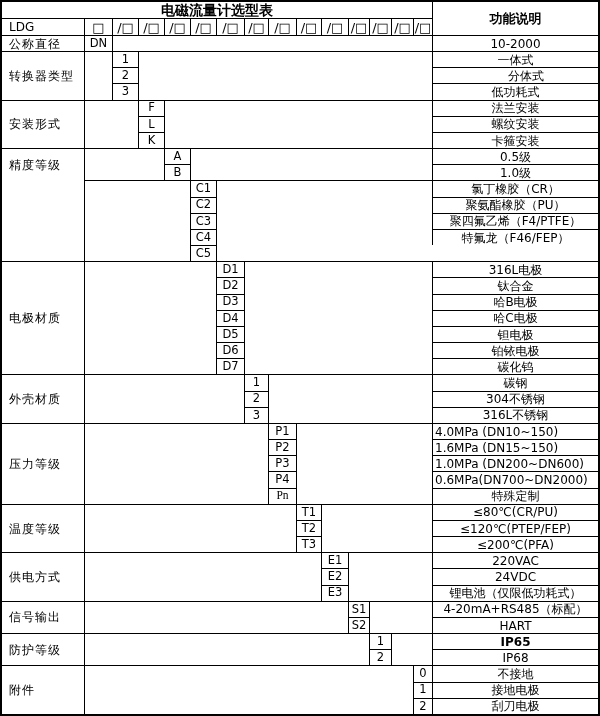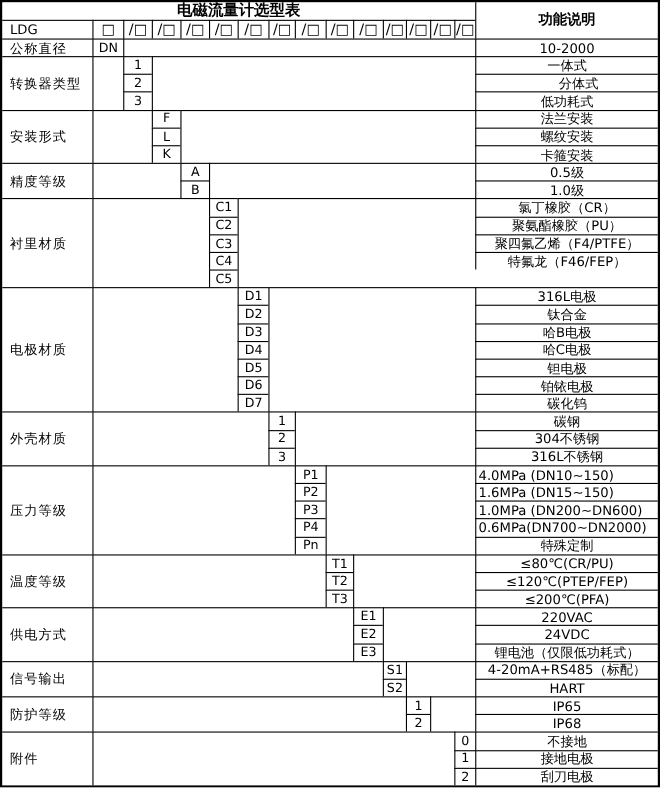--- a/index.html
+++ b/index.html
@@ -74,21 +74,20 @@
     <div class="cell code-cell bt bl" style="grid-area: 9 / 4 / 10 / 5;">K</div>
     <div class="cell bt bl" style="grid-area: 9 / 16 / 10 / 17;">卡箍安装</div>
     <div class="cell bt bl" style="grid-area: 7 / 5 / 10 / 16;"></div>
     <div class="cell label-cell bt" style="grid-area: 10 / 1 / 12 / 2;">精度等级</div>
     <div class="cell bt bl" style="grid-area: 10 / 2 / 12 / 5;"></div>
     <div class="cell code-cell bt bl" style="grid-area: 10 / 5 / 11 / 6;">A</div>
     <div class="cell bt bl" style="grid-area: 10 / 16 / 11 / 17;">0.5级</div>
     <div class="cell code-cell bt bl" style="grid-area: 11 / 5 / 12 / 6;">B</div>
     <div class="cell bt bl" style="grid-area: 11 / 16 / 12 / 17;">1.0级</div>
     <div class="cell bt bl" style="grid-area: 10 / 6 / 12 / 16;"></div>
-    <div class="cell label-cell bt" style="grid-area: 12 / 1 / 17 / 2;">衬里材质</div>
     <div class="cell bt bl" style="grid-area: 12 / 2 / 17 / 6;"></div>
     <div class="cell code-cell bt bl" style="grid-area: 12 / 6 / 13 / 7;">C1</div>
     <div class="cell bt bl" style="grid-area: 12 / 16 / 13 / 17;">氯丁橡胶（CR）</div>
     <div class="cell code-cell bt bl" style="grid-area: 13 / 6 / 14 / 7;">C2</div>
     <div class="cell bt bl" style="grid-area: 13 / 16 / 14 / 17;">聚氨酯橡胶（PU）</div>
     <div class="cell code-cell bt bl" style="grid-area: 14 / 6 / 15 / 7;">C3</div>
     <div class="cell bt bl" style="grid-area: 14 / 16 / 15 / 17;">聚四氟乙烯（F4/PTFE）</div>
     <div class="cell code-cell bt bl" style="grid-area: 15 / 6 / 16 / 7;">C4</div>
     <div class="cell bt bl" style="grid-area: 15 / 16 / 16 / 17;">特氟龙（F46/FEP）</div>
     <div class="cell code-cell bt bl" style="grid-area: 16 / 6 / 17 / 7;">C5</div>
@@ -122,21 +121,21 @@
     <div class="cell label-cell bt" style="grid-area: 27 / 1 / 32 / 2;">压力等级</div>
     <div class="cell bt bl" style="grid-area: 27 / 2 / 32 / 9;"></div>
     <div class="cell code-cell bt bl" style="grid-area: 27 / 9 / 28 / 10;">P1</div>
     <div class="cell bt bl desc-left" style="grid-area: 27 / 16 / 28 / 17;">4.0MPa (DN10~150)</div>
     <div class="cell code-cell bt bl" style="grid-area: 28 / 9 / 29 / 10;">P2</div>
     <div class="cell bt bl desc-left" style="grid-area: 28 / 16 / 29 / 17;">1.6MPa (DN15~150)</div>
     <div class="cell code-cell bt bl" style="grid-area: 29 / 9 / 30 / 10;">P3</div>
     <div class="cell bt bl desc-left" style="grid-area: 29 / 16 / 30 / 17;">1.0MPa (DN200~DN600)</div>
     <div class="cell code-cell bt bl" style="grid-area: 30 / 9 / 31 / 10;">P4</div>
     <div class="cell bt bl desc-left" style="grid-area: 30 / 16 / 31 / 17;">0.6MPa(DN700~DN2000)</div>
-    <div class="cell code-cell bt bl" style="grid-area: 31 / 9 / 32 / 10;">Pn</div>
+    <div class="cell code-cell bt bl" style="grid-area: 31 / 9 / 32 / 10; font-family: Liberation Serif, serif;">Pn</div>
     <div class="cell bt bl" style="grid-area: 31 / 16 / 32 / 17;">特殊定制</div>
     <div class="cell bt bl" style="grid-area: 27 / 10 / 32 / 16;"></div>
     <div class="cell label-cell bt" style="grid-area: 32 / 1 / 35 / 2;">温度等级</div>
     <div class="cell bt bl" style="grid-area: 32 / 2 / 35 / 10;"></div>
     <div class="cell code-cell bt bl" style="grid-area: 32 / 10 / 33 / 11;">T1</div>
     <div class="cell bt bl" style="grid-area: 32 / 16 / 33 / 17;">≤80℃(CR/PU)</div>
     <div class="cell code-cell bt bl" style="grid-area: 33 / 10 / 34 / 11;">T2</div>
     <div class="cell bt bl" style="grid-area: 33 / 16 / 34 / 17;">≤120℃(PTEP/FEP)</div>
     <div class="cell code-cell bt bl" style="grid-area: 34 / 10 / 35 / 11;">T3</div>
     <div class="cell bt bl" style="grid-area: 34 / 16 / 35 / 17;">≤200℃(PFA)</div>
@@ -153,21 +152,21 @@
     <div class="cell label-cell bt" style="grid-area: 38 / 1 / 40 / 2;">信号输出</div>
     <div class="cell bt bl" style="grid-area: 38 / 2 / 40 / 12;"></div>
     <div class="cell code-cell bt bl" style="grid-area: 38 / 12 / 39 / 13;">S1</div>
     <div class="cell bt bl" style="grid-area: 38 / 16 / 39 / 17;">4-20mA+RS485（标配）</div>
     <div class="cell code-cell bt bl" style="grid-area: 39 / 12 / 40 / 13;">S2</div>
     <div class="cell bt bl" style="grid-area: 39 / 16 / 40 / 17;">HART</div>
     <div class="cell bt bl" style="grid-area: 38 / 13 / 40 / 16;"></div>
     <div class="cell label-cell bt" style="grid-area: 40 / 1 / 42 / 2;">防护等级</div>
     <div class="cell bt bl" style="grid-area: 40 / 2 / 42 / 13;"></div>
     <div class="cell code-cell bt bl" style="grid-area: 40 / 13 / 41 / 14;">1</div>
-    <div class="cell bt bl" style="grid-area: 40 / 16 / 41 / 17;">IP65</div>
+    <div class="cell bt bl" style="grid-area: 40 / 16 / 41 / 17; font-weight: bold;">IP65</div>
     <div class="cell code-cell bt bl" style="grid-area: 41 / 13 / 42 / 14;">2</div>
     <div class="cell bt bl" style="grid-area: 41 / 16 / 42 / 17;">IP68</div>
     <div class="cell bt bl" style="grid-area: 40 / 14 / 42 / 16;"></div>
     <div class="cell label-cell bt" style="grid-area: 42 / 1 / 45 / 2;">附件</div>
     <div class="cell bt bl" style="grid-area: 42 / 2 / 45 / 15;"></div>
     <div class="cell code-cell bt bl" style="grid-area: 42 / 15 / 43 / 16;">0</div>
     <div class="cell bt bl" style="grid-area: 42 / 16 / 43 / 17;">不接地</div>
     <div class="cell code-cell bt bl" style="grid-area: 43 / 15 / 44 / 16;">1</div>
     <div class="cell bt bl" style="grid-area: 43 / 16 / 44 / 17;">接地电极</div>
     <div class="cell code-cell bt bl" style="grid-area: 44 / 15 / 45 / 16;">2</div>

